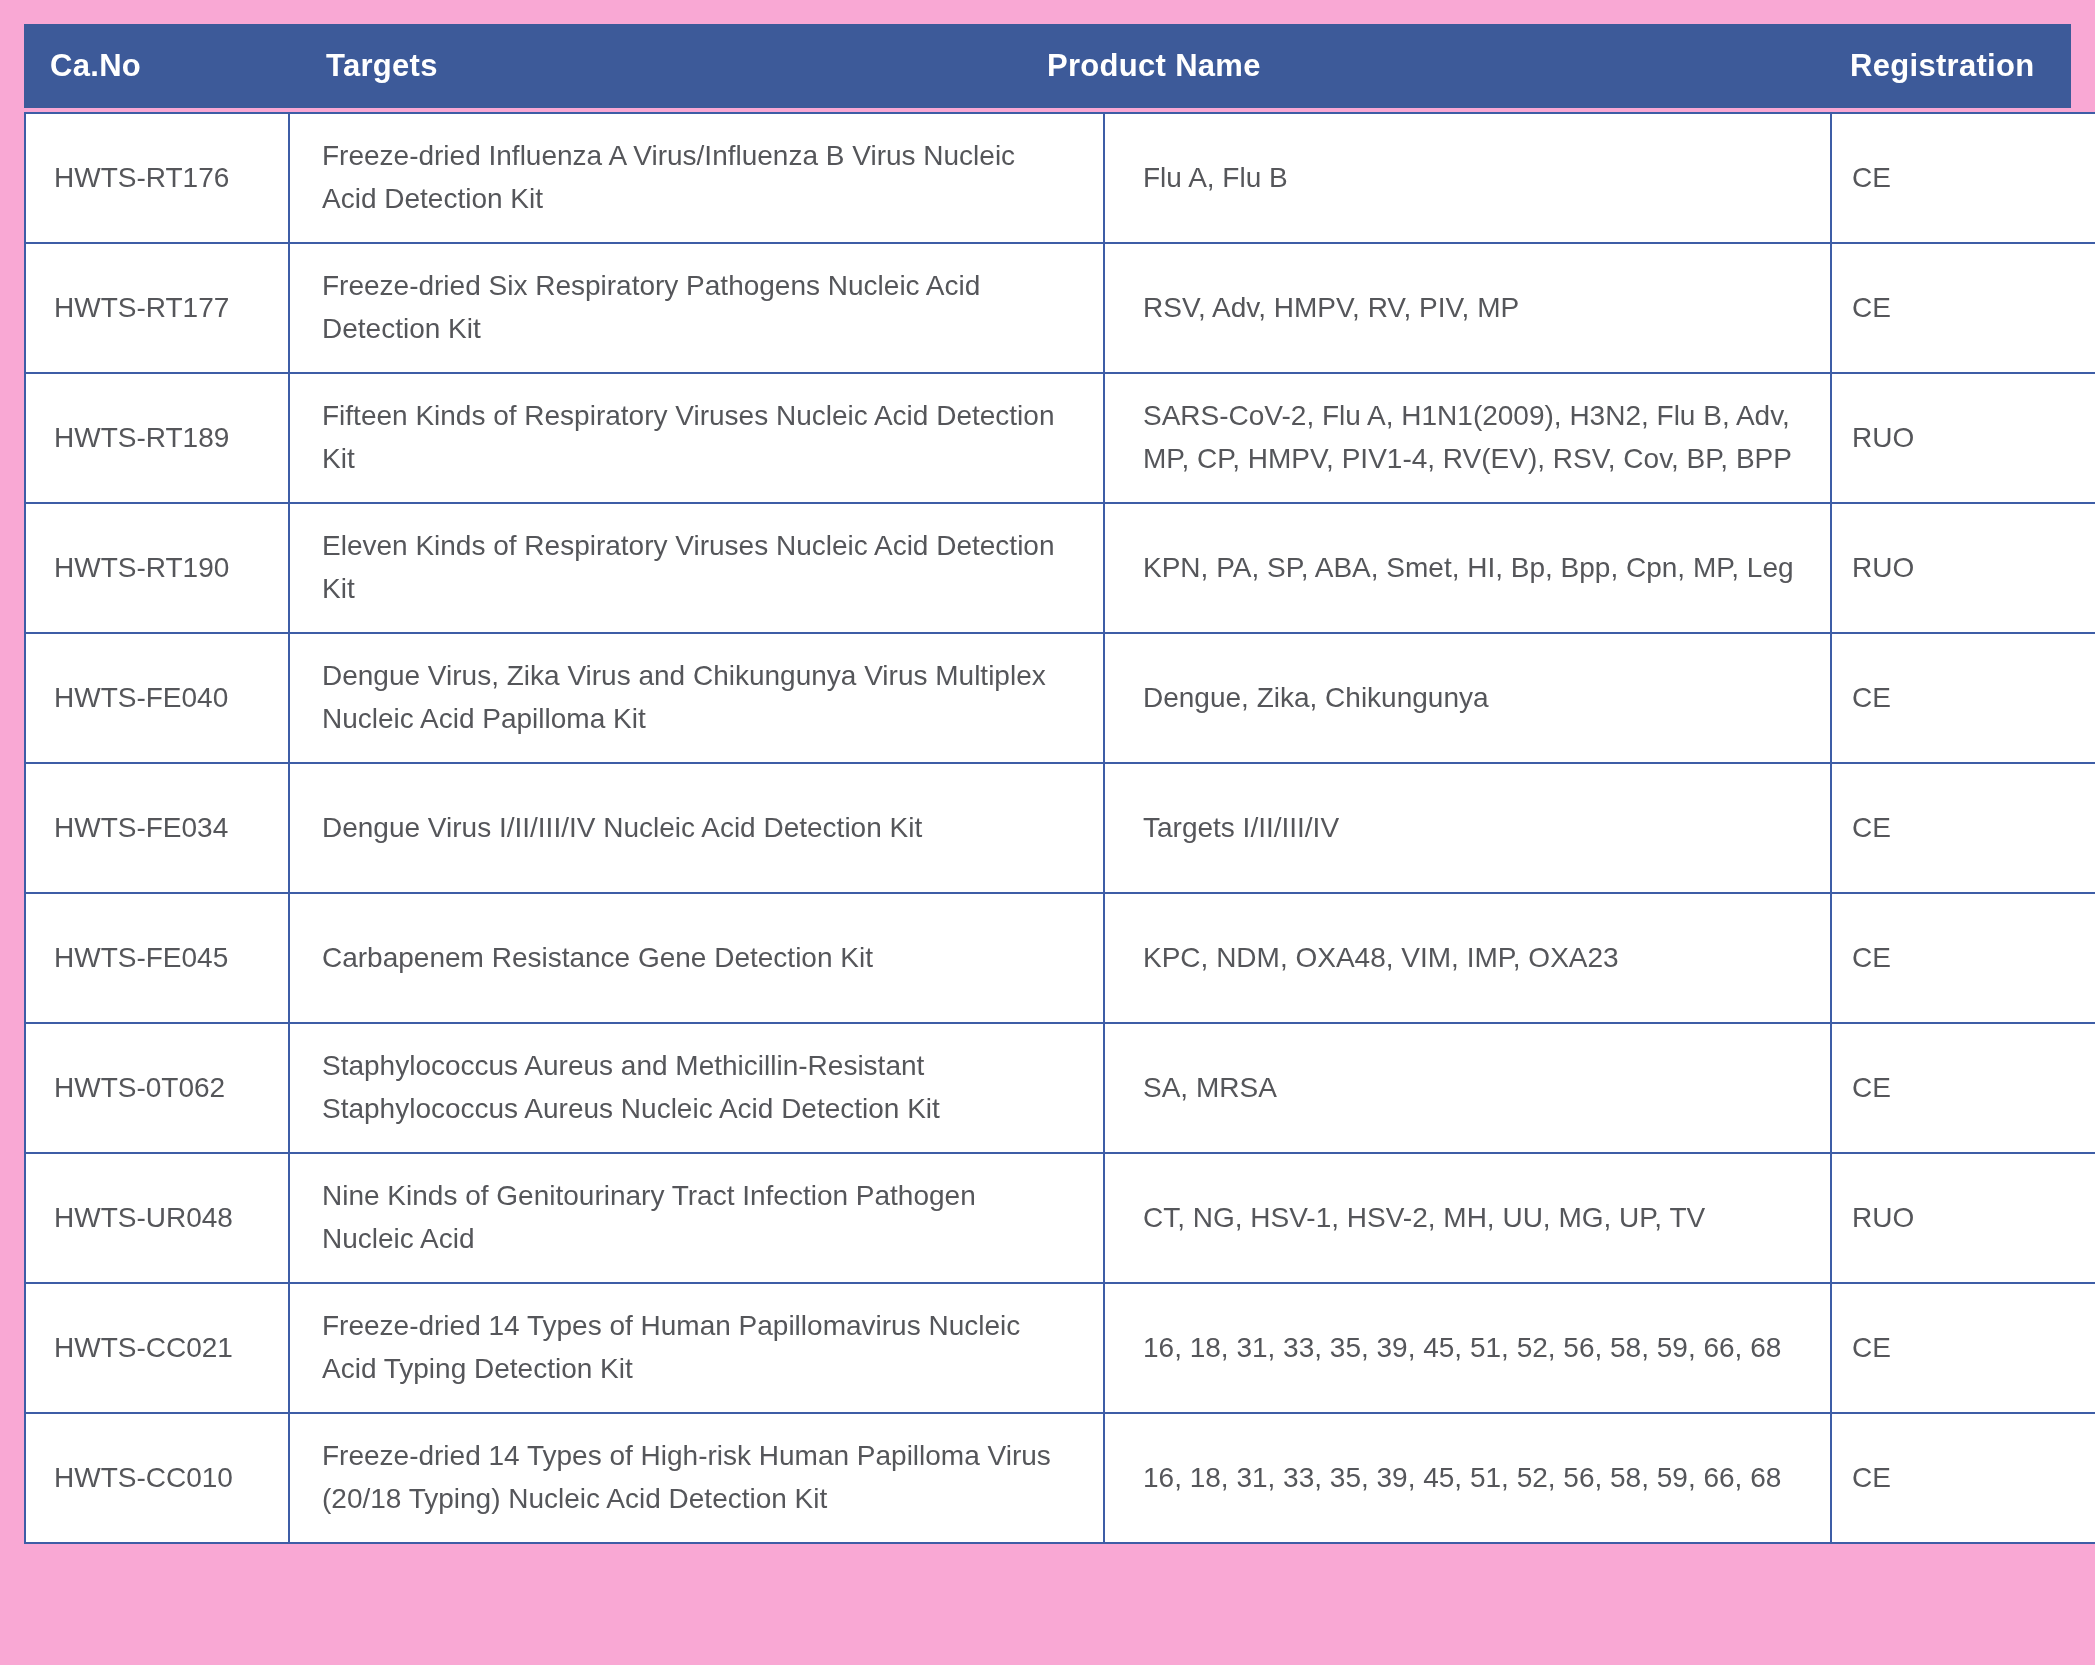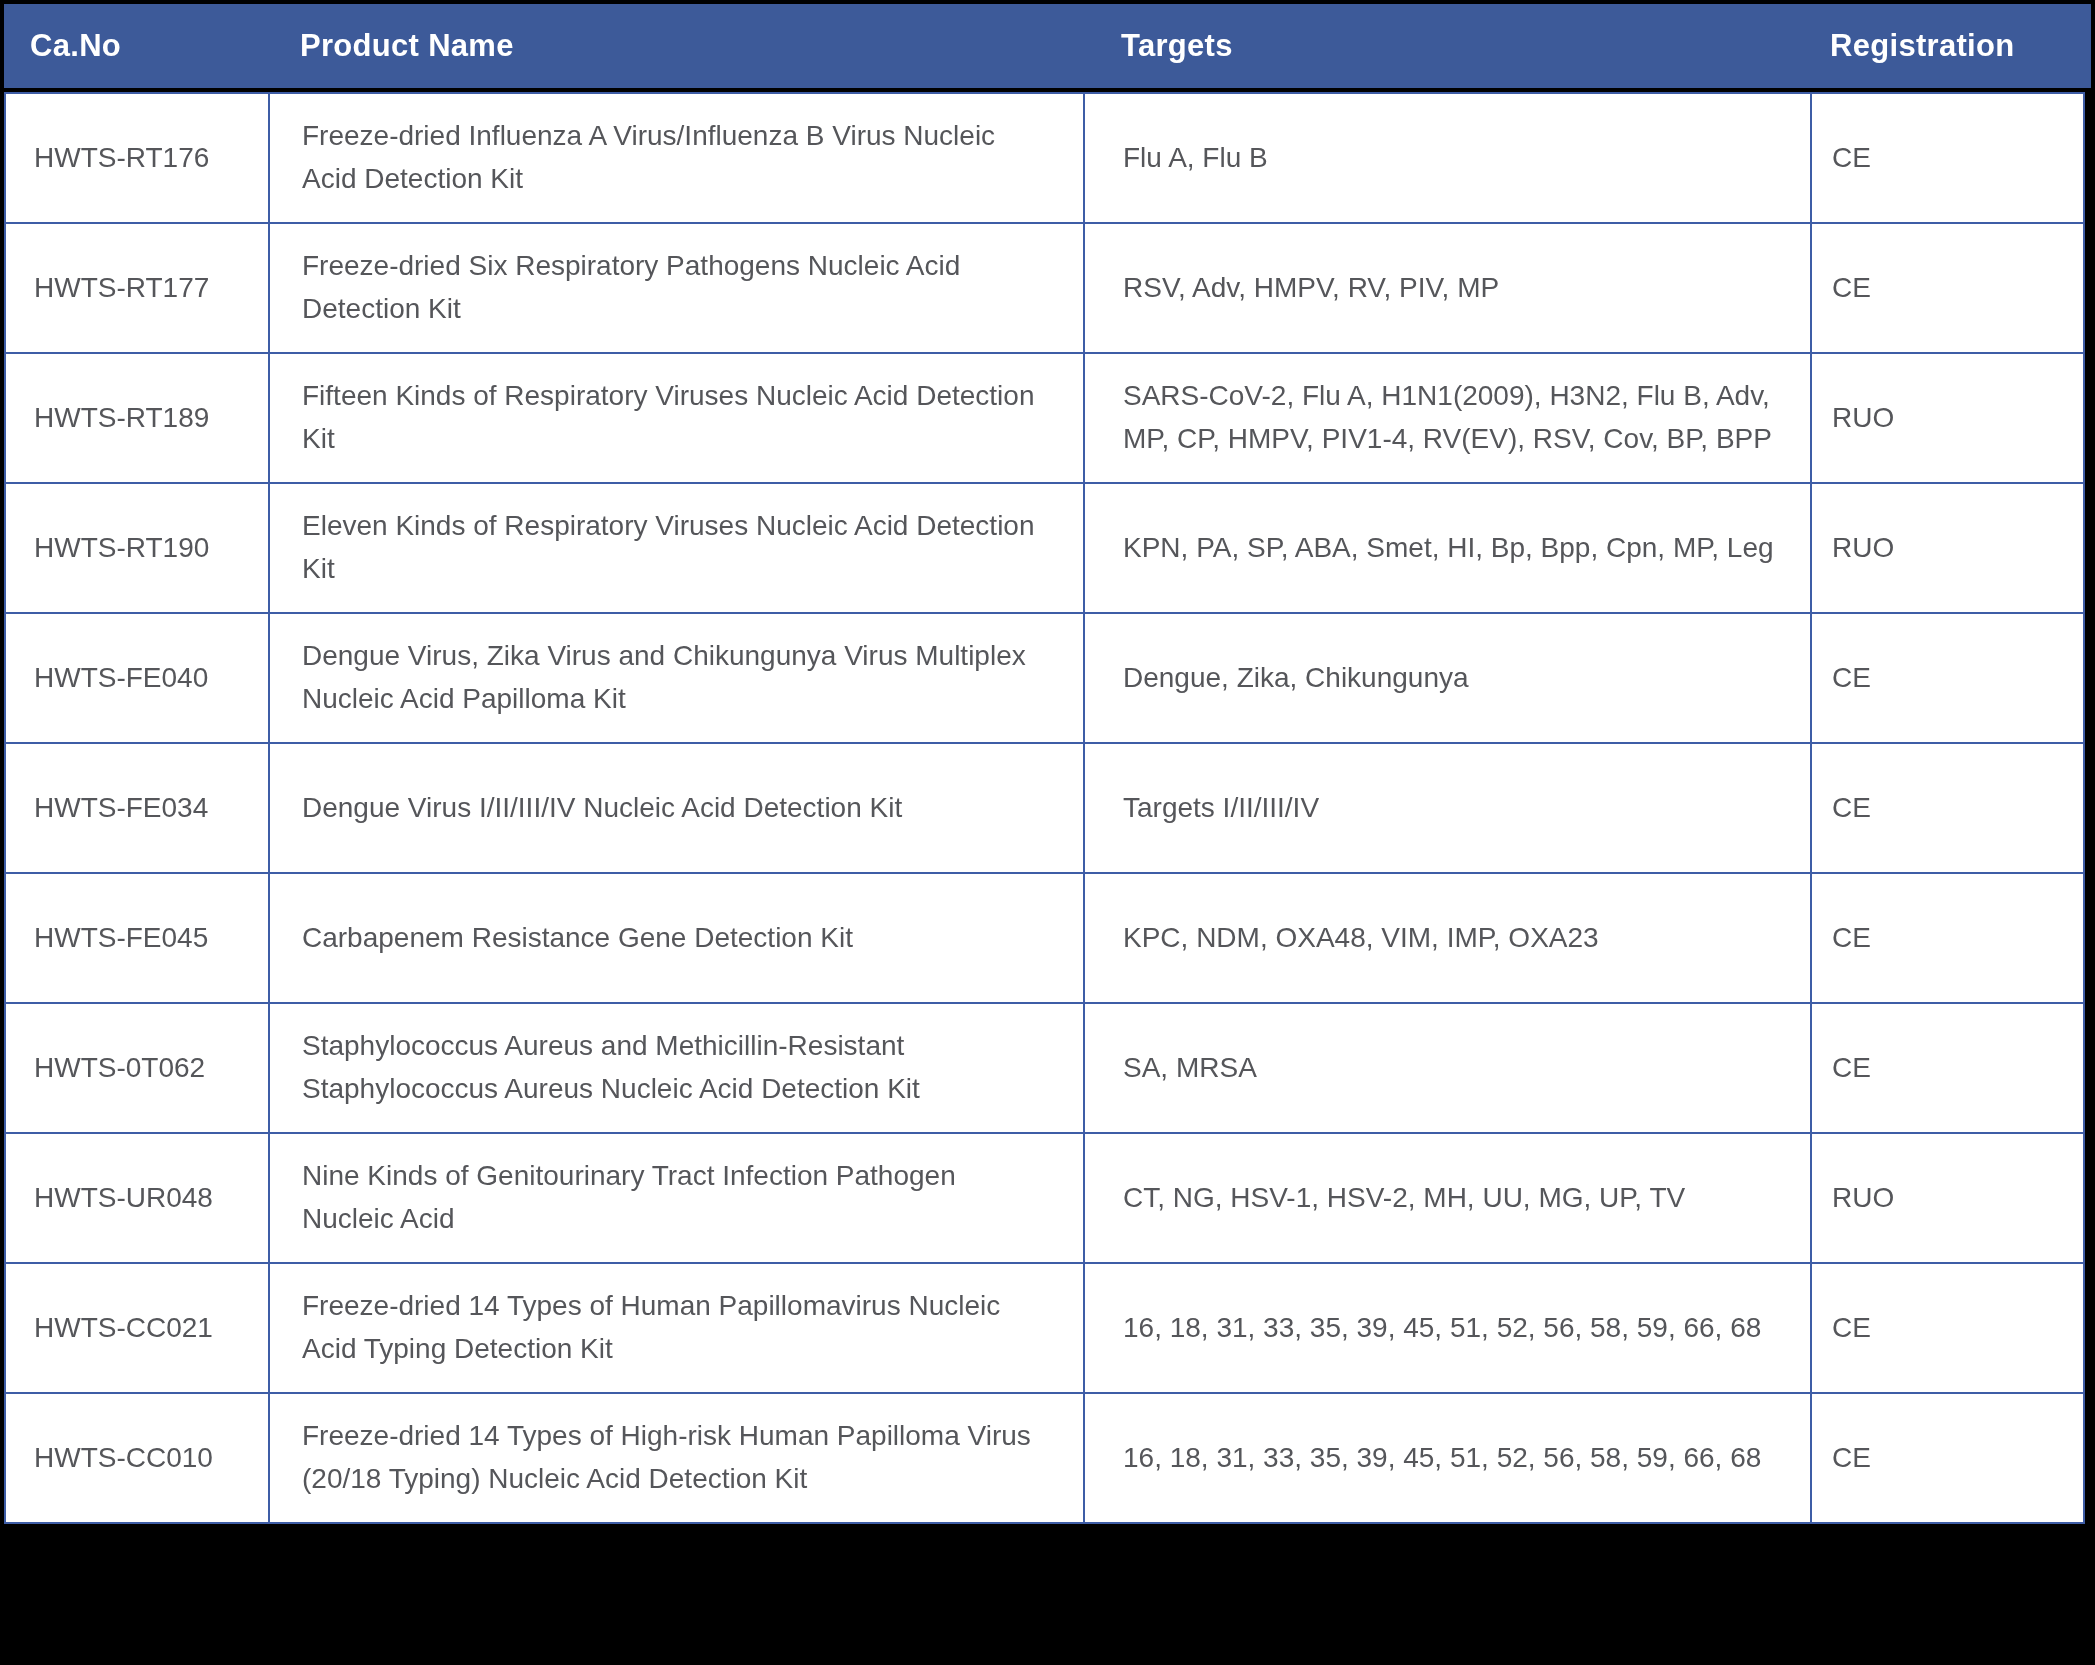--- a/index.html
+++ b/index.html
@@ -1,18 +1,18 @@
 <!DOCTYPE html>
 <html style="--header-bg: #3D5A99; --header-text: #FFFFFF; --border: #3E5DA6; --body-text: #55565A;"><head>
 <meta charset="utf-8">
 <style>
   * { box-sizing: border-box; }
   html, body { margin: 0; padding: 0; background: #ffffff; }
   body { font-family: "Liberation Sans", sans-serif; }
-  .page { width: 2095px; height: 1665px; padding: 4px; background: #000000; }
+  .page { width: 2095px; height: 1665px; padding: 24px; background: #f9a8d4; }
 
   .header-row {
     display: flex;
     align-items: center;
     height: 84px;
     background: var(--header-bg, #3D5A99);
     color: var(--header-text, #ffffff);
     font-weight: bold;
     font-size: 31px;
     letter-spacing: 0.3px;
@@ -43,22 +43,22 @@
   td.cell-targets { padding-left: 38px; padding-right: 36px; }
   td.cell-reg     { padding-left: 20px; padding-right: 8px;  }
 </style>
 </head>
 <body>
 
 <div class="page">
 
   <div class="header-row">
     <div class="hc c1">Ca.No</div>
+    <div class="hc c3">Targets</div>
     <div class="hc c2">Product Name</div>
-    <div class="hc c3">Targets</div>
     <div class="hc c4">Registration</div>
   </div>
 
   <table class="product-table">
     <colgroup>
       <col style="width:264px">
       <col style="width:815px">
       <col style="width:727px">
       <col style="width:273px">
     </colgroup>

